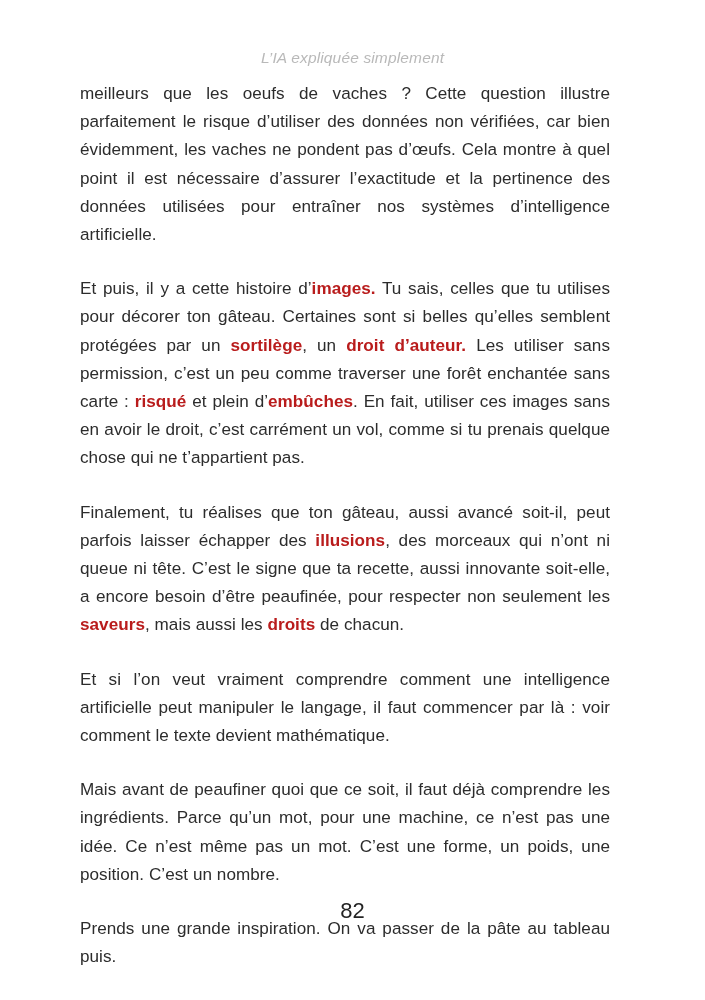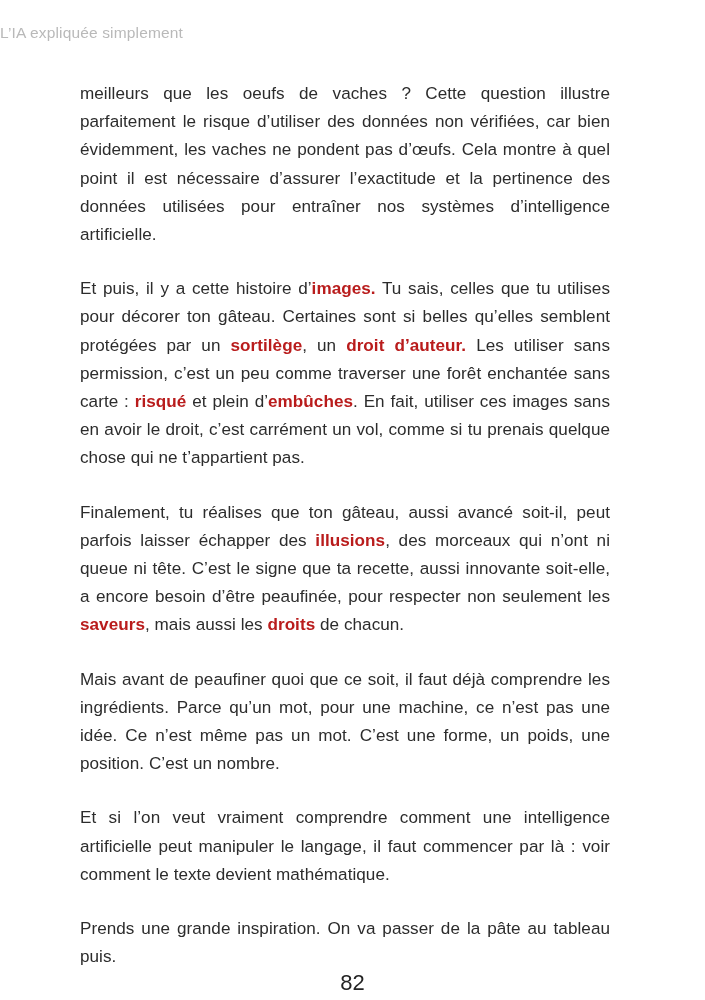--- a/index.html
+++ b/index.html
@@ -14,27 +14,29 @@
     font-family: "Liberation Sans", sans-serif;
     -webkit-font-smoothing: antialiased;
   }
   .page {
     position: absolute;
     inset: 0;
     background: #ffffff;
   }
   .running-head {
     position: absolute;
-    top: 24px;
+    top: 49px;
     left: 0;
     width: 705px;
+    text-align: center;
     font-size: 15.5px;
     letter-spacing: 0.15px;
     color: #b9b9b9;
     font-weight: 400;
+    font-style: italic;
   }
   .text-column {
     position: absolute;
     top: 80px;
     left: 80px;
     width: 546px;
   }
   p.para {
     margin: 0 16px 26px 0;
     font-size: 17.1px;
@@ -47,40 +49,40 @@
   }
   p.para:last-child {
     margin-bottom: 0;
   }
   p.para b {
     font-weight: 700;
     color: #b91c1c;
   }
   .folio {
     position: absolute;
-    top: 970px;
+    top: 898px;
     left: 0;
     width: 705px;
     text-align: center;
     font-size: 22px;
     color: #242424;
     font-weight: 400;
   }
 </style>
 </head>
 <body>
 
 <div class="page">
 
   <div class="running-head">L’IA expliquée simplement</div>
 
   <div class="text-column">
       <p class="para"><span>meilleurs que les oeufs de vaches ? Cette question illustre parfaitement le risque d’utiliser des données non vérifiées, car bien évidemment, les vaches ne pondent pas d’œufs. Cela montre à quel point il est nécessaire d’assurer l’exactitude et la pertinence des données utilisées pour entraîner nos systèmes d’intelligence artificielle.</span></p>
       <p class="para"><span>Et puis, il y a cette histoire d’</span><b>images.</b><span> Tu sais, celles que tu utilises pour décorer ton gâteau. Certaines sont si belles qu’elles semblent protégées par un </span><b>sortilège</b><span>, un </span><b>droit d’auteur.</b><span> Les utiliser sans permission, c’est un peu comme traverser une forêt enchantée sans carte : </span><b>risqué</b><span> et plein d’</span><b>embûches</b><span>. En fait, utiliser ces images sans en avoir le droit, c’est carrément un vol, comme si tu prenais quelque chose qui ne t’appartient pas.</span></p>
       <p class="para"><span>Finalement, tu réalises que ton gâteau, aussi avancé soit-il, peut parfois laisser échapper des </span><b>illusions</b><span>, des morceaux qui n’ont ni queue ni tête. C’est le signe que ta recette, aussi innovante soit-elle, a encore besoin d’être peaufinée, pour respecter non seulement les </span><b>saveurs</b><span>, mais aussi les </span><b>droits</b><span> de chacun.</span></p>
+      <p class="para"><span>Et si l’on veut vraiment comprendre comment une intelligence artificielle peut manipuler le langage, il faut commencer par là : voir comment le texte devient mathématique.</span></p>
       <p class="para"><span>Mais avant de peaufiner quoi que ce soit, il faut déjà comprendre les ingrédients. Parce qu’un mot, pour une machine, ce n’est pas une idée. Ce n’est même pas un mot. C’est une forme, un poids, une position. C’est un nombre.</span></p>
-      <p class="para"><span>Et si l’on veut vraiment comprendre comment une intelligence artificielle peut manipuler le langage, il faut commencer par là : voir comment le texte devient mathématique.</span></p>
       <p class="para"><span>Prends une grande inspiration. On va passer de la pâte au tableau puis.</span></p>
     </div>
 
   <div class="folio">82</div>
 
 </div>
 
 </body></html>

